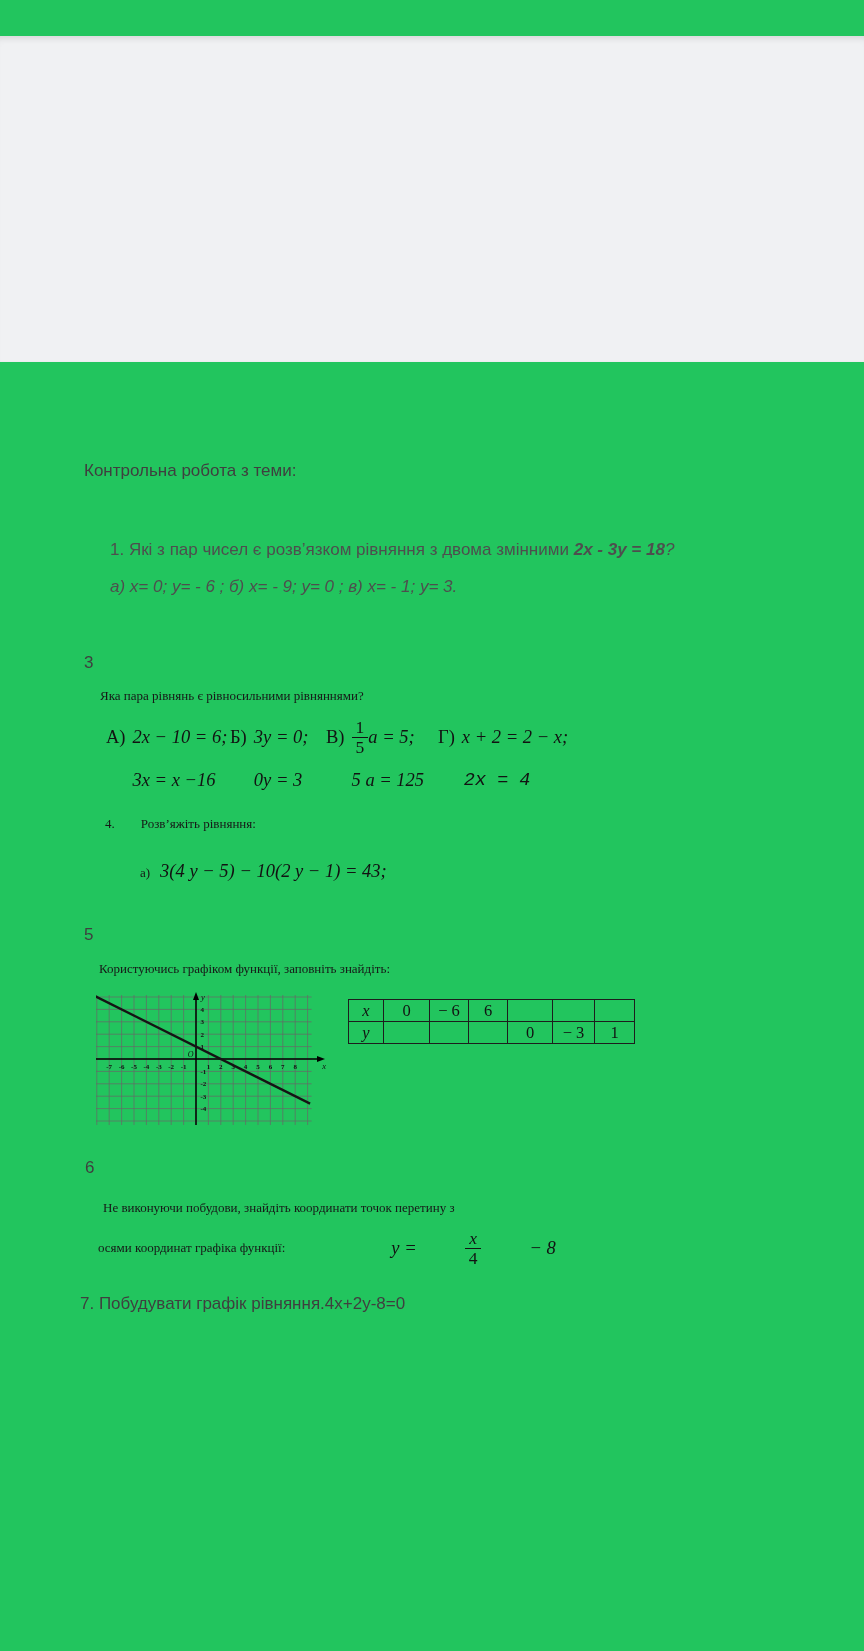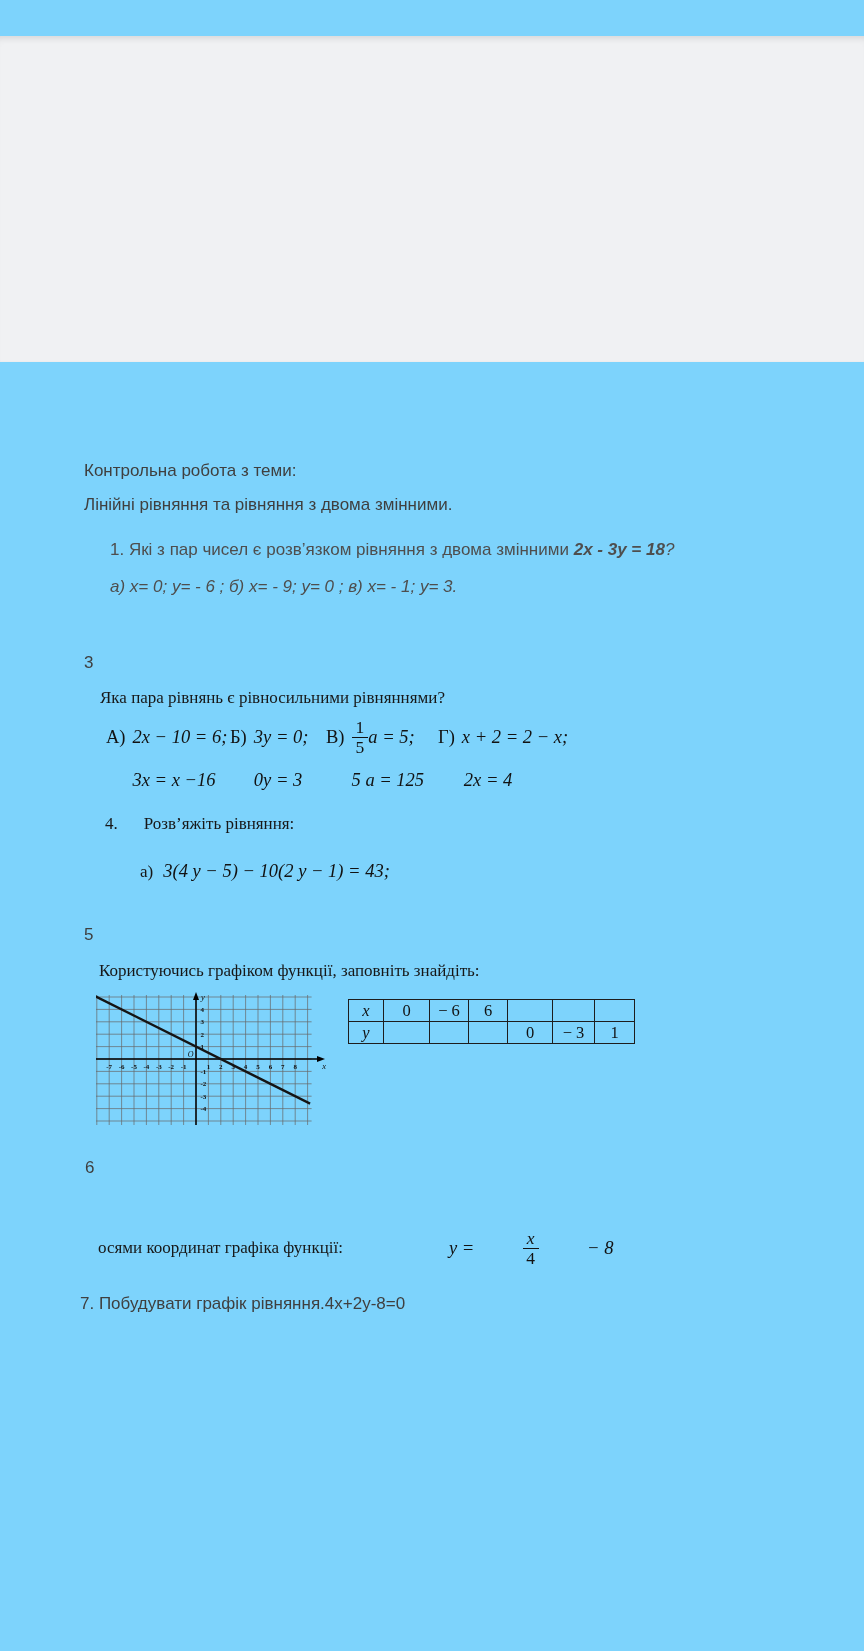--- a/index.html
+++ b/index.html
@@ -1,24 +1,24 @@
 <!DOCTYPE html>
 <html><head>
 <meta charset="utf-8">
 <style>
   html,body{margin:0;padding:0;background:#ffffff;}
-  .screen{position:relative;width:864px;height:1651px;background:#7dd3fc;overflow:hidden;}
+  .screen{position:relative;width:864px;height:1651px;background:#22c55e;overflow:hidden;}
   .banner{position:absolute;left:0;top:36px;width:864px;height:326px;background:#f0f1f3;
           box-shadow:inset 0 7px 7px -5px rgba(0,0,0,0.12), inset 0 -2px 3px -2px rgba(0,0,0,0.05);}
   .abs{position:absolute;white-space:nowrap;}
   .sans{font-family:"Liberation Sans",sans-serif;font-size:17px;color:#3f3f3f;}
   .sans-gray{color:#4e4e4e;}
   .ital{font-style:italic;}
   .bold-ital{font-style:italic;font-weight:bold;}
-  .serif{font-family:"Liberation Serif",serif;font-size:17px;color:#171717;}
+  .serif{font-family:"Liberation Serif",serif;font-size:13px;color:#171717;}
   .math{font-family:"Liberation Serif",serif;font-size:18.5px;font-style:italic;color:#121212;}
   .qnum{font-family:"Liberation Sans",sans-serif;font-size:17px;color:#3f3f3f;}
 
   
   .eqrow{display:flex;align-items:flex-start;}
   .opt{display:flex;align-items:flex-start;}
   .opt .lbl{font-family:"Liberation Serif",serif;font-size:18.5px;color:#121212;margin-right:7px;line-height:48px;}
   .opt .col{display:flex;flex-direction:column;}
   .opt .eq1{height:48px;display:flex;align-items:center;}
   .opt .eq2{margin-top:9px;}
@@ -50,21 +50,20 @@
   .q6line .piece{margin:0 4px;}
 </style>
 </head>
 <body>
 
 <div class="screen">
 
   <div class="banner"></div>
 
   <div class="abs sans" style="left:84px;top:461px;">Контрольна робота з теми:</div>
-  <div class="abs sans" style="left:84px;top:495px;">Лінійні рівняння та рівняння з двома змінними.</div>
 
   <div class="abs sans sans-gray" style="left:110px;top:540px;text-align:right;"><span>1. Які з пар чисел є розв’язком рівняння з двома змінними </span><span class="bold-ital">2x - 3y = 18</span><span class="ital">?</span></div>
   <div class="abs sans sans-gray ital" style="left:110px;top:577px;">а) x= 0; y= - 6 ; б) x= - 9; y= 0 ; в) x= - 1; y= 3.</div>
 
 
   <div class="abs qnum" style="left:84px;top:653px;">3</div>
   <div class="abs serif" style="left:100px;top:688px;">Яка пара рівнянь є рівносильними рівняннями?</div>
 
   <div class="abs eqrow" style="left:106px;top:713px;">
     <div class="opt" style="width:124px;">
@@ -91,21 +90,21 @@
           </span>
           <span class="math">a = 5;</span>
         </span>
         <span class="eq2 math">5 a = 125</span>
       </span>
     </div>
     <div class="opt">
       <span class="lbl">Г)</span>
       <span class="col">
         <span class="eq1 math">x + 2 = 2 − x;</span>
-        <span class="eq2 math" style="padding-left:2px;">2x = 4</span>
+        <span class="eq2 math" style="padding-left:2px;font-family:Liberation Mono, monospace;">2x = 4</span>
       </span>
     </div>
   </div>
 
   <div class="abs" style="left:105px;top:814px;"><span class="serif">4.</span><span style="display:inline-block;width:26px;"></span><span class="serif">Розв’яжіть рівняння:</span></div>
   <div class="abs" style="left:140px;top:861px;"><span class="serif">а)</span><span style="display:inline-block;width:10px;"></span><span class="math">3(4 y − 5) − 10(2 y − 1) = 43;</span></div>
 
   <div class="abs qnum" style="left:84px;top:925px;">5</div>
   <div class="abs serif" style="left:99px;top:961px;">Користуючись графіком функції, заповніть знайдіть:</div>
 
@@ -189,20 +188,21 @@
           <td style="width: 38px;"></td>
           <td style="width: 38px;"></td>
           <td style="width: 44px;">0</td>
           <td style="width: 41px;">− 3</td>
           <td style="width: 39px;">1</td>
         </tr>
       </tbody>
   </table>
 
   <div class="abs qnum" style="left:85px;top:1158px;">6</div>
+  <div class="abs serif" style="left:103px;top:1200px;">Не виконуючи побудови, знайдіть координати точок перетину з</div>
   <div class="abs q6line" style="left:98px;top:1226px;height:44px;gap:44px;">
     <span class="serif">осями координат графіка функції:</span>
     <span class="gap"></span>
     <span class="math piece">y =</span>
     <span class="frac">
       <span class="num ital">x</span>
       <span class="den">4</span>
     </span>
     <span class="math piece">− 8</span>
   </div>

